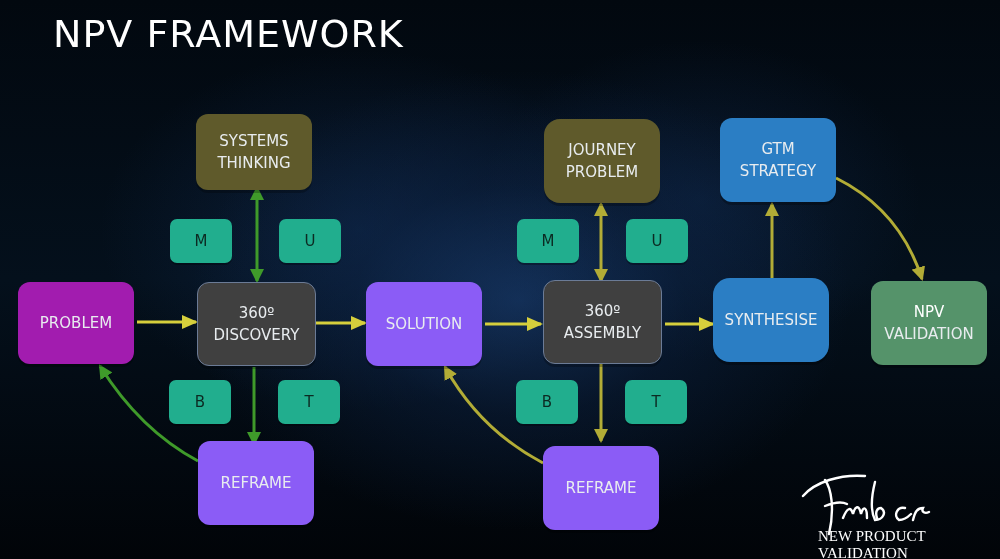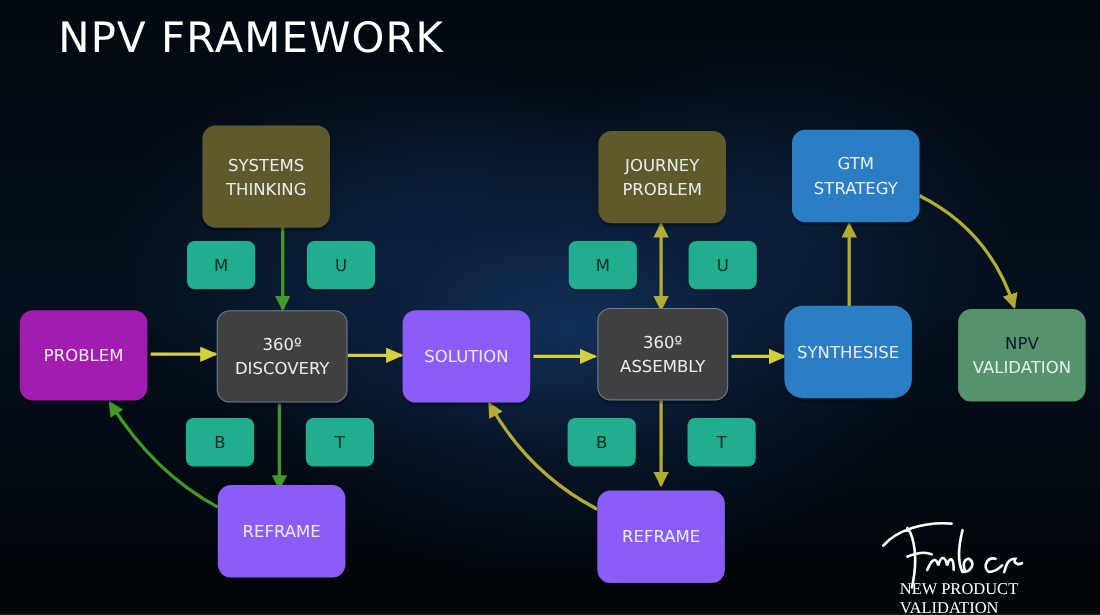--- a/index.html
+++ b/index.html
@@ -20,21 +20,21 @@
   .maroon{background:#a21caf;}
   .slate{background:#404040;border:1.5px solid #6b7b96;}
   .blue{background:#8b5cf6;}
   .blue2{background:#2b7ec4;}
   .green{background:#55936a;}
   .tag{position:absolute;width:62px;height:44px;border-radius:7px;background:#21ae8e;color:#0c2a22;
     font-size:15px;display:flex;align-items:center;justify-content:center;box-shadow:0 2px 0 rgba(0,0,0,0.3);}
   svg.arrows{position:absolute;left:0;top:0;}
   .logo{position:absolute;left:795px;top:468px;width:180px;height:80px;}
   .logo-text{position:absolute;left:818px;top:528px;color:#ffffff;font-size:15px;font-family:Liberation Serif, serif;letter-spacing:0px;}
-  .dark-line{color:#0f172a;text-align:center;}
+  .dark-line{color:#ffffff;text-align:center;}
 </style>
 </head>
 <body>
 
 <div class="title">NPV FRAMEWORK</div>
 
 <svg class="arrows" width="1000" height="559">
   <defs>
     <marker id="ah-y" markerWidth="8" markerHeight="8" refX="6" refY="4" orient="auto" markerUnits="userSpaceOnUse">
       <path d="M0,0 L8,4 L0,8 Z" fill="#d6cf3c"></path>
@@ -70,21 +70,21 @@
   <span>PROBLEM</span>
 </div>
 
 <div class="box slate" style="left:197px;top:282px;width:119px;height:84px;">
   <div>
       <span>360º</span>
       <span>DISCOVERY</span>
     </div>
 </div>
 
-<div class="box olive" style="left:184px;top:114px;width:116px;height:93px;">
+<div class="box olive" style="left:196px;top:114px;width:116px;height:76px;">
   <div>
       <span>SYSTEMS</span>
       <span>THINKING</span>
     </div>
 </div>
 
 <div class="box blue" style="left:198px;top:441px;width:116px;height:84px;">
   <span>REFRAME</span>
 </div>
 
@@ -92,21 +92,21 @@
   <span>SOLUTION</span>
 </div>
 
 <div class="box slate" style="left:543px;top:280px;width:119px;height:84px;">
   <div>
       <span>360º</span>
       <span>ASSEMBLY</span>
     </div>
 </div>
 
-<div class="box olive" style="left:544px;top:119px;width:116px;height:84px;">
+<div class="box olive" style="left:544px;top:119px;width:116px;height:84px;border-radius:16px;">
   <div>
       <span>JOURNEY</span>
       <span>PROBLEM</span>
     </div>
 </div>
 
 <div class="box blue" style="left:543px;top:446px;width:116px;height:84px;">
   <span>REFRAME</span>
 </div>
 

